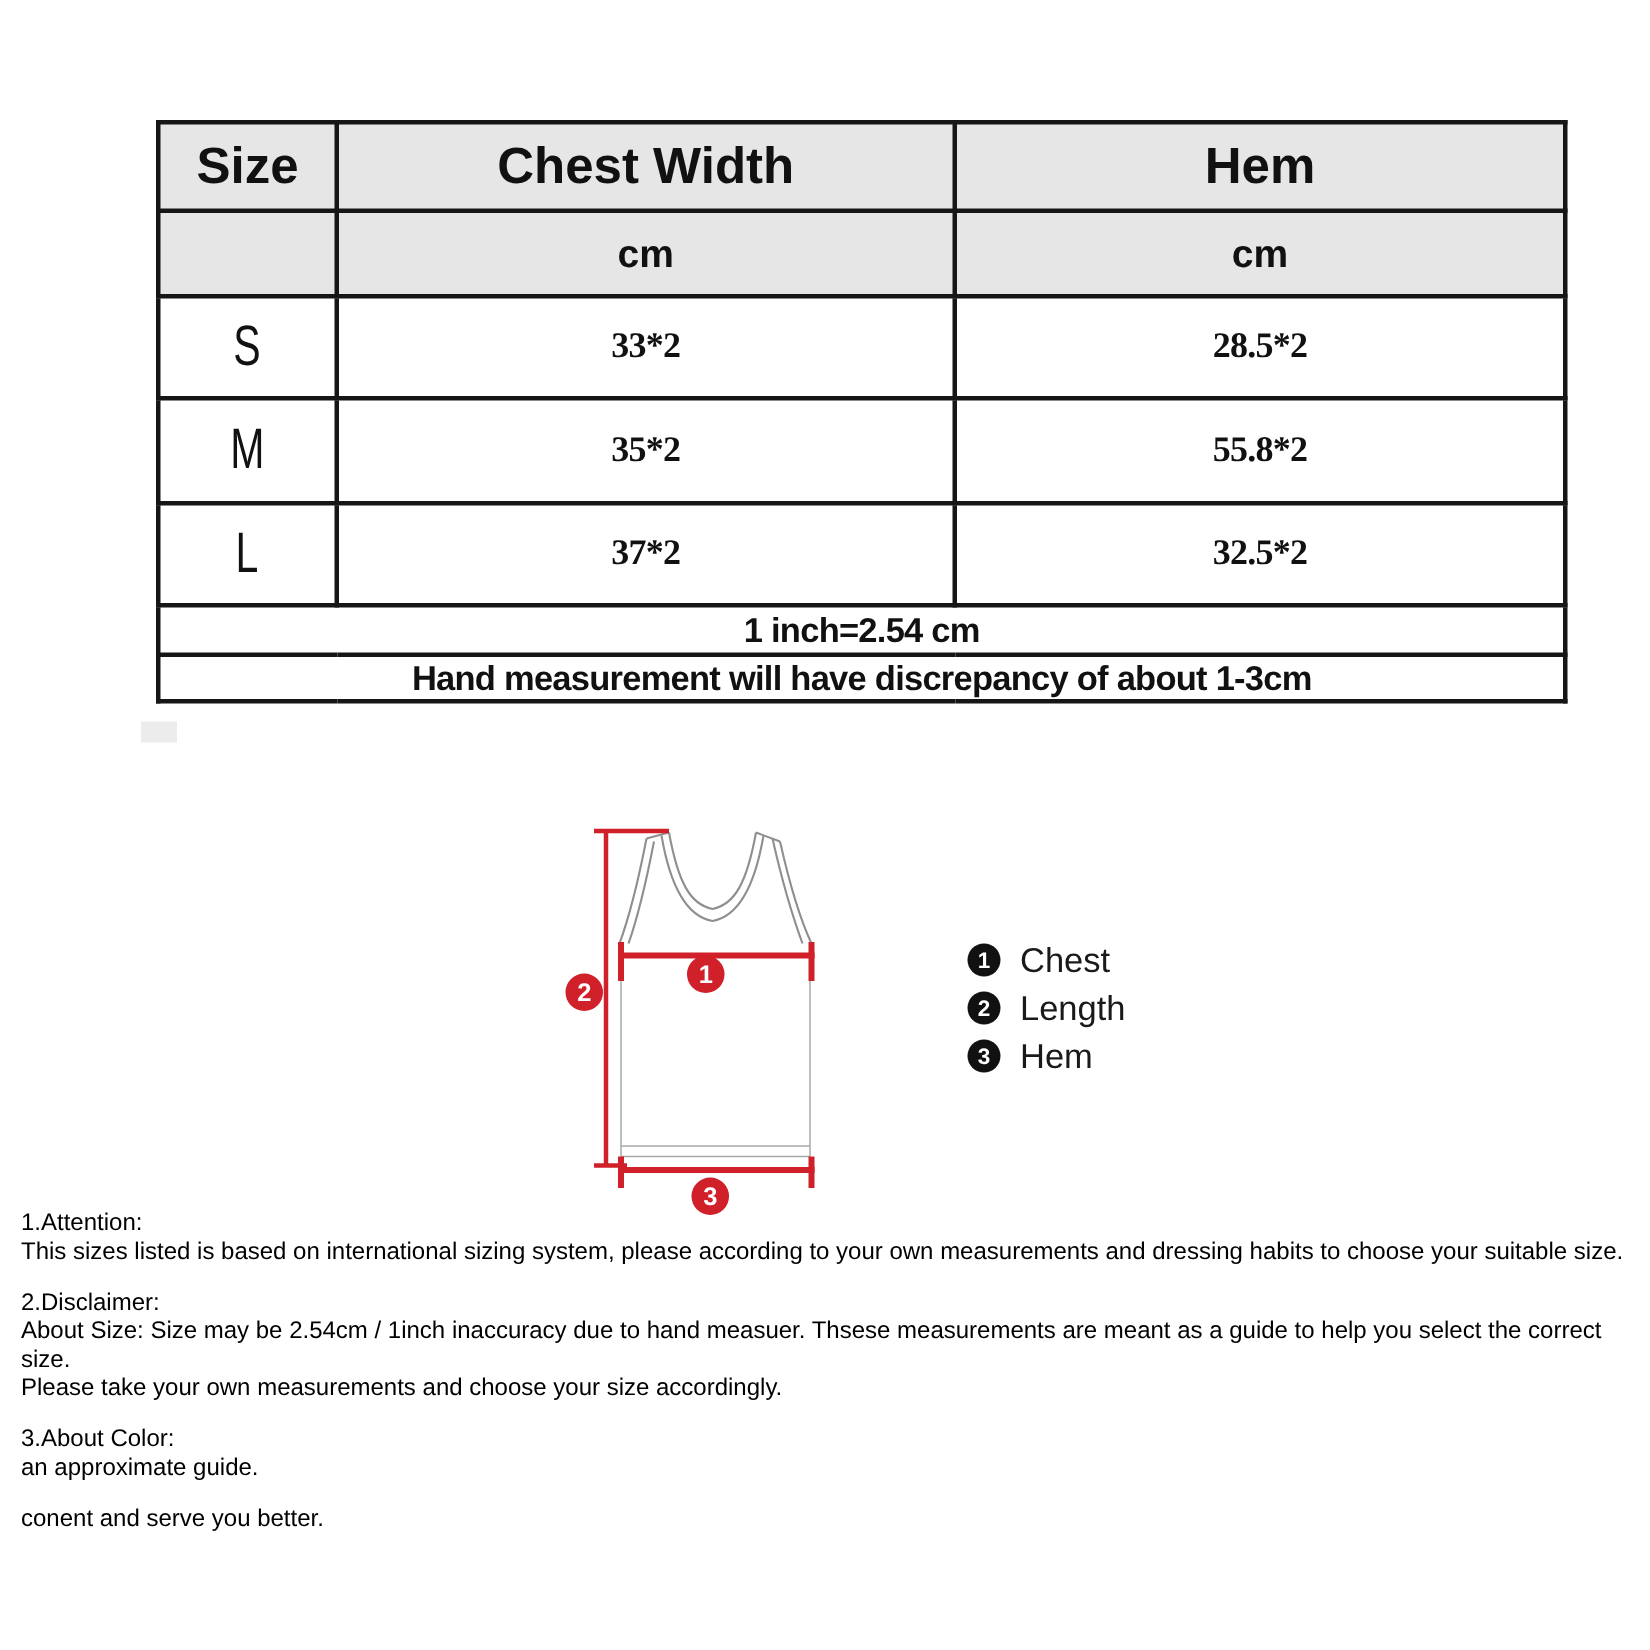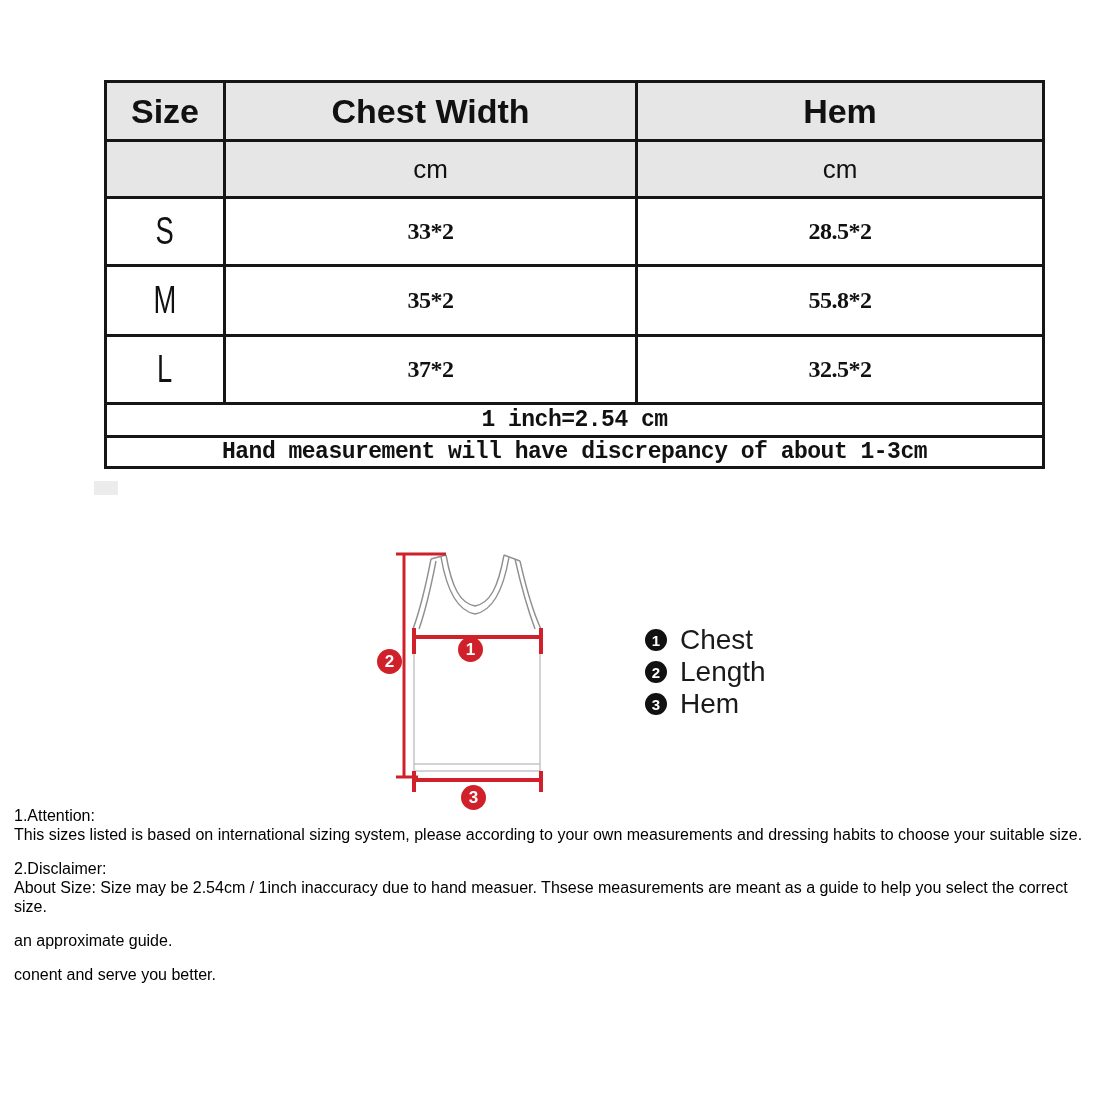--- a/index.html
+++ b/index.html
@@ -23,33 +23,33 @@
   .size-table td, .size-table th {
     border: 3px solid #161616;
     text-align: center; vertical-align: middle;
     padding: 0;
   }
   .size-table .hdr { background: #e6e6e6; }
   .size-table th.colhead {
     font-size: 34px; font-weight: bold; letter-spacing: 0;
   }
   .size-table .unit {
-    font-size: 26px; font-weight: normal;
+    font-size: 26px; font-weight: bold;
   }
   .size-letter {
     display: inline-block;
     font-size: 38px; font-weight: 500;
     transform: scaleX(0.72);
   }
   .num {
     font-family: Liberation Serif, serif;
     font-size: 24px; font-weight: bold; letter-spacing: -0.5px;
   }
   .footnote {
-    font-family: Liberation Mono, monospace;
+    font-family: Liberation Sans, sans-serif;
     font-size: 23px; font-weight: bold; letter-spacing: -0.5px;
   }
   .smudge {
     position: absolute; left: 94px; top: 481px;
     width: 24px; height: 14px; background: #ececec;
   }
 
   
   .diagram-svg { position: absolute; left: 360px; top: 535px; }
   .tank-line { stroke: var(--outline); stroke-width: 1.4; fill: none; }
@@ -75,21 +75,21 @@
     height: 24px; margin-bottom: 8px;
   }
   .legend-dot {
     width: 22px; height: 22px; border-radius: 50%;
     background: #111; color: #fff;
     font-size: 15px; font-weight: bold;
     display: flex; align-items: center; justify-content: center;
     line-height: 1; flex: 0 0 auto;
   }
   .legend-label {
-    margin-left: 13px; font-size: 28px; color: #1a1a1a;
+    margin-left: 13px; font-size: 23px; color: #1a1a1a;
   }
 
   
   .notes {
     position: absolute; left: 14px; top: 806px; right: 16px;
     font-size: 16px; line-height: 19px; color: #000000;
   }
   .note-block { margin: 0 0 15px 0; }
   .note-heading { margin-bottom: 0; }
   .note-line { }
@@ -195,20 +195,22 @@
 </div>
 
 <div class="notes">
   <div class="note-block">
     <div class="note-heading">1.Attention:</div>
     <div class="note-line">This sizes listed is based on international sizing system, please according to your own measurements and dressing habits to choose your suitable size.</div>
   </div>
   <div class="note-block">
     <div class="note-heading">2.Disclaimer:</div>
     <div class="note-line">About Size: Size may be 2.54cm / 1inch inaccuracy due to hand measuer. Thsese measurements are meant as a guide to help you select the correct size.</div>
-  </div>
-  <div class="note-block">
+    <div class="note-line">Please take your own measurements and choose your size accordingly.</div>
+  </div>
+  <div class="note-block">
+    <div class="note-heading">3.About Color:</div>
     <div class="note-line">an approximate guide.</div>
   </div>
   <div class="note-block">
     <div class="note-line">conent and serve you better.</div>
   </div>
 </div>
 
 </body></html>

